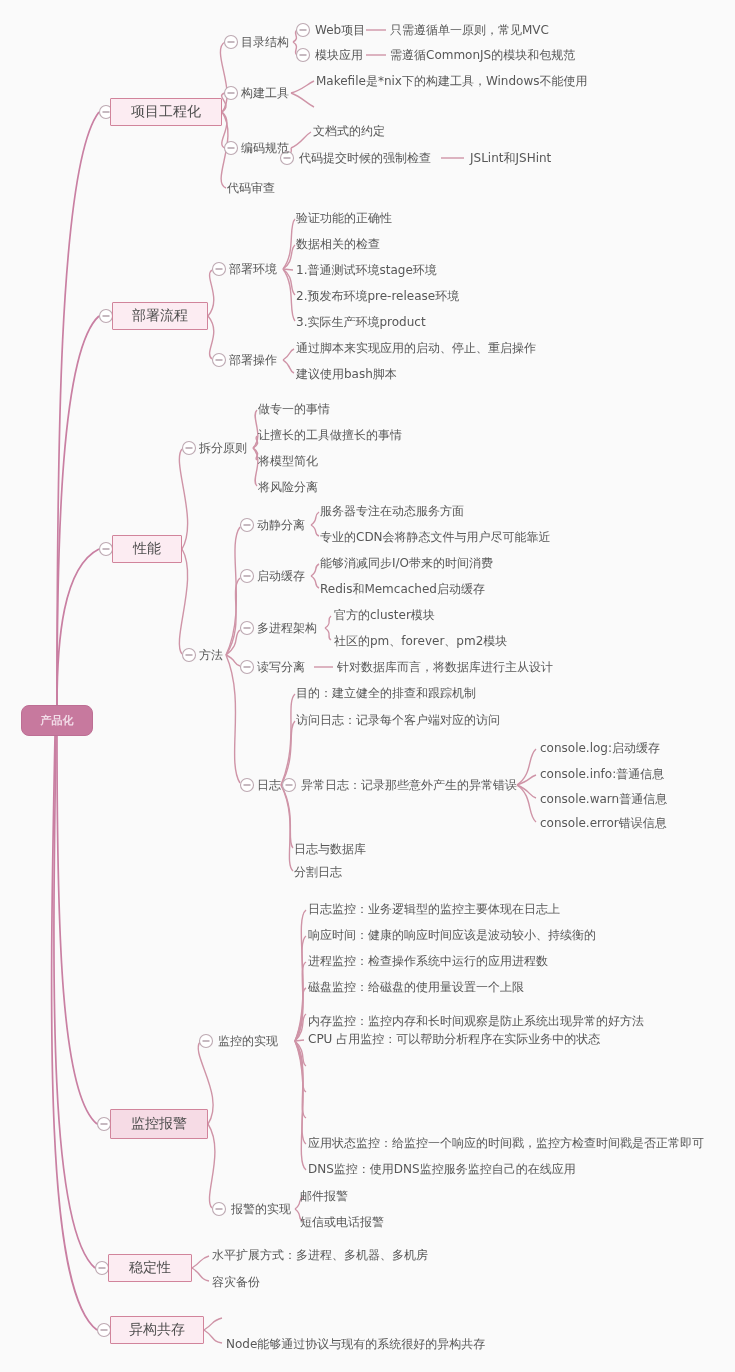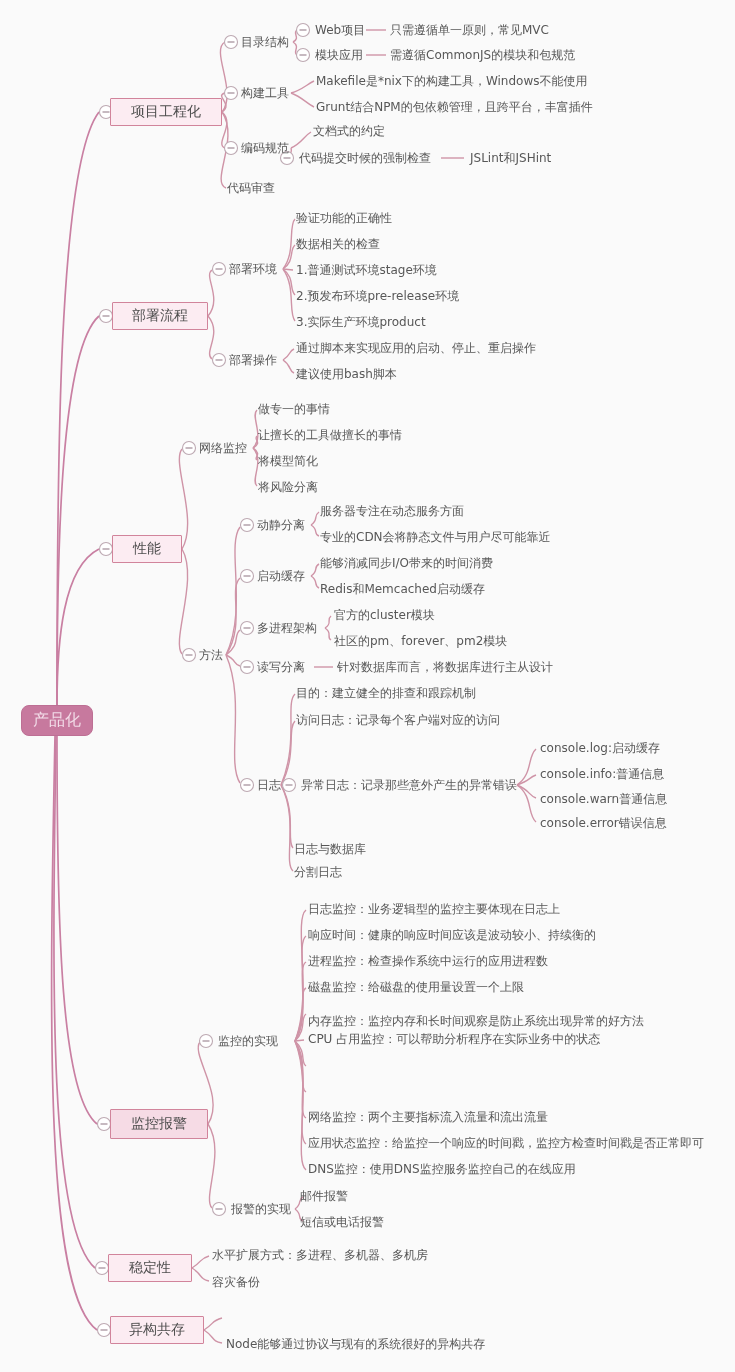--- a/index.html
+++ b/index.html
@@ -9,21 +9,21 @@
   .c{fill:none;stroke:#cf94a7;stroke-width:1.4;}
   .r{fill:none;stroke:#c97fa2;stroke-width:1.7;}
   .cc circle{fill:#ffffff;stroke:#bda9b2;stroke-width:1.1;}
   .cc path{fill:none;stroke:#a8949e;stroke-width:1.3;}
   .leaf{position:absolute;white-space:nowrap;font-size:12px;line-height:18px;height:18px;color:#575757;cursor:default;}
   .box{position:absolute;display:flex;align-items:center;justify-content:center;
        border:1.4px solid #d1849b;border-radius:1px;background:#fcecf2;
        font-size:14px;color:#4e4e4e;white-space:nowrap;box-sizing:border-box;}
   .box-alt{background:#f6dbe5;}
   .root{background:#c7799e;border:1.4px solid #bd6f94;border-radius:8px;
-        color:#f2dce8;font-weight:normal;font-size:16px;}
+        color:#f2dce8;font-weight:bold;font-size:11px;}
 </style>
 </head>
 <body>
 
 <div id="canvas">
 
 <svg id="wires" viewBox="0 0 735 1372">
 
   <path class="r" d="M57 706 C57 470 58 165 99 112"></path>
   <path class="r" d="M57 706 C57 540 61 350 99 316"></path>
@@ -211,38 +211,37 @@
 <div class="box" style="left:108px;top:1254px;width:84px;height:28px">稳定性</div>
 <div class="box" style="left:110px;top:1316px;width:94px;height:28px">异构共存</div>
 
 <div class="leaf" style="left:241px;top:33px">目录结构</div>
 <div class="leaf" style="left:315px;top:21px">Web项目</div>
 <div class="leaf" style="left:390px;top:21px">只需遵循单一原则，常见MVC</div>
 <div class="leaf" style="left:315px;top:46px">模块应用</div>
 <div class="leaf" style="left:390px;top:46px">需遵循CommonJS的模块和包规范</div>
 <div class="leaf" style="left:241px;top:84px">构建工具</div>
 <div class="leaf" style="left:316px;top:72px">Makefile是*nix下的构建工具，Windows不能使用</div>
-<div class="leaf" style="left:316px;top:98px">Grunt结合NPM的包依赖管理，且跨平台，丰富插件</div>
 <div class="leaf" style="left:241px;top:139px">编码规范</div>
 <div class="leaf" style="left:313px;top:122px">文档式的约定</div>
 <div class="leaf" style="left:299px;top:149px">代码提交时候的强制检查</div>
 <div class="leaf" style="left:470px;top:149px">JSLint和JSHint</div>
 <div class="leaf" style="left:227px;top:179px">代码审查</div>
 
 <div class="leaf" style="left:229px;top:260px">部署环境</div>
 <div class="leaf" style="left:296px;top:209px">验证功能的正确性</div>
 <div class="leaf" style="left:296px;top:235px">数据相关的检查</div>
 <div class="leaf" style="left:296px;top:261px">1.普通测试环境stage环境</div>
 <div class="leaf" style="left:296px;top:287px">2.预发布环境pre-release环境</div>
 <div class="leaf" style="left:296px;top:313px">3.实际生产环境product</div>
 <div class="leaf" style="left:229px;top:351px">部署操作</div>
 <div class="leaf" style="left:296px;top:339px">通过脚本来实现应用的启动、停止、重启操作</div>
 <div class="leaf" style="left:296px;top:365px">建议使用bash脚本</div>
 
-<div class="leaf" style="left:199px;top:439px">网络监控</div>
+<div class="leaf" style="left:199px;top:439px">拆分原则</div>
 <div class="leaf" style="left:258px;top:400px">做专一的事情</div>
 <div class="leaf" style="left:258px;top:426px">让擅长的工具做擅长的事情</div>
 <div class="leaf" style="left:258px;top:452px">将模型简化</div>
 <div class="leaf" style="left:258px;top:478px">将风险分离</div>
 <div class="leaf" style="left:199px;top:646px">方法</div>
 <div class="leaf" style="left:257px;top:516px">动静分离</div>
 <div class="leaf" style="left:320px;top:502px">服务器专注在动态服务方面</div>
 <div class="leaf" style="left:320px;top:528px">专业的CDN会将静态文件与用户尽可能靠近</div>
 <div class="leaf" style="left:257px;top:567px">启动缓存</div>
 <div class="leaf" style="left:320px;top:554px">能够消减同步I/O带来的时间消费</div>
@@ -263,21 +262,20 @@
 <div class="leaf" style="left:294px;top:840px">日志与数据库</div>
 <div class="leaf" style="left:294px;top:863px">分割日志</div>
 
 <div class="leaf" style="left:218px;top:1032px">监控的实现</div>
 <div class="leaf" style="left:308px;top:900px">日志监控：业务逻辑型的监控主要体现在日志上</div>
 <div class="leaf" style="left:308px;top:926px">响应时间：健康的响应时间应该是波动较小、持续衡的</div>
 <div class="leaf" style="left:308px;top:952px">进程监控：检查操作系统中运行的应用进程数</div>
 <div class="leaf" style="left:308px;top:978px">磁盘监控：给磁盘的使用量设置一个上限</div>
 <div class="leaf" style="left:308px;top:1012px">内存监控：监控内存和长时间观察是防止系统出现异常的好方法</div>
 <div class="leaf" style="left:308px;top:1030px">CPU 占用监控：可以帮助分析程序在实际业务中的状态</div>
-<div class="leaf" style="left:308px;top:1108px">网络监控：两个主要指标流入流量和流出流量</div>
 <div class="leaf" style="left:308px;top:1134px">应用状态监控：给监控一个响应的时间戳，监控方检查时间戳是否正常即可</div>
 <div class="leaf" style="left:308px;top:1160px">DNS监控：使用DNS监控服务监控自己的在线应用</div>
 <div class="leaf" style="left:231px;top:1200px">报警的实现</div>
 <div class="leaf" style="left:300px;top:1187px">邮件报警</div>
 <div class="leaf" style="left:300px;top:1213px">短信或电话报警</div>
 
 <div class="leaf" style="left:212px;top:1246px">水平扩展方式：多进程、多机器、多机房</div>
 <div class="leaf" style="left:212px;top:1273px">容灾备份</div>
 
 <div class="leaf" style="left:226px;top:1335px">Node能够通过协议与现有的系统很好的异构共存</div>

